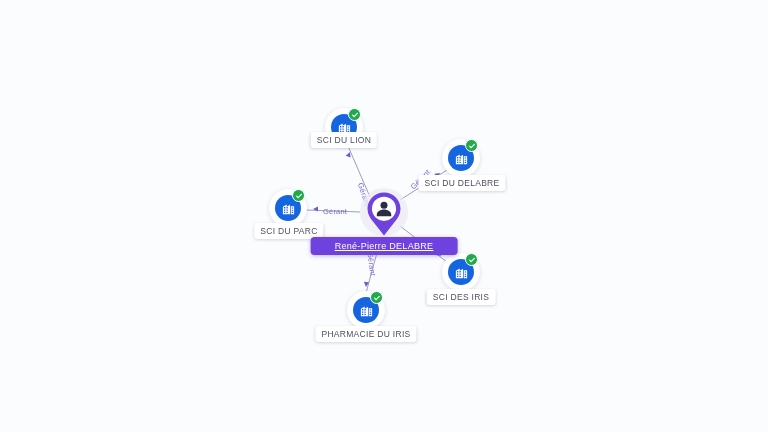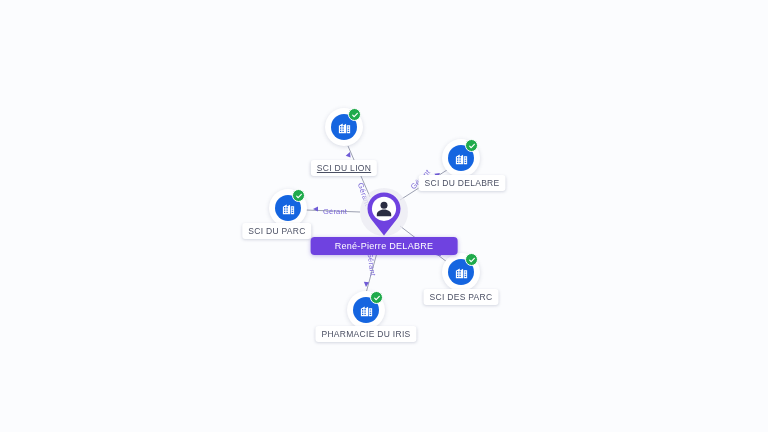--- a/index.html
+++ b/index.html
@@ -143,20 +143,21 @@
     box-shadow: 0 1px 3px rgba(60, 70, 110, .20);
     font-family: "Liberation Sans", sans-serif;
   }
   .node-caption.primary {
     background: #6f42e0;
     color: #ffffff;
     font-size: 9px;
     padding: 4px 24px;
     border-radius: 4px;
     box-shadow: 0 1px 4px rgba(80, 50, 190, .35);
+    text-decoration: underline;
   }
 </style>
 </head>
 <body style="background: rgb(251, 252, 254);">
 
 <div id="graph-canvas">
 
   <svg class="edges-svg" viewBox="0 0 768 432" xmlns="http://www.w3.org/2000/svg">
     <g id="edge-paths">
         <path d="M 370 197 L 348 146" class="edge-line"></path>
@@ -189,21 +190,21 @@
     <path fill="#ffffff" d="M3 21V9.2l6.2-3.6V9l5.3-3.1V21H3zm1.8-1.8h2.1v-2.1H4.8v2.1zm0-3.7h2.1v-2.1H4.8v2.1zm0-3.7h2.1v-2.1H4.8v2.1zm3.9 7.4h2.1v-2.1H8.7v2.1zm0-3.7h2.1v-2.1H8.7v2.1zm0-3.7h2.1v-2.1H8.7v2.1z"></path>
     <path fill="#ffffff" d="M15.6 8.2H21V21h-5.4V8.2zm1.5 10.9h2.4v-1.8h-2.4v1.8zm0-3.5h2.4v-1.8h-2.4v1.8zm0-3.5h2.4v-1.8h-2.4v1.8z"></path>
   </svg>
 </div>
         <div class="badge" style="background: rgb(31, 170, 75);">
   <svg width="8" height="8" viewBox="0 0 24 24" aria-hidden="true">
     <path fill="none" stroke="#ffffff" stroke-width="3.4" stroke-linecap="round" stroke-linejoin="round" d="M5 12.6l4.6 4.6L19 6.8"></path>
   </svg>
 </div>
       </div>
-      <div class="node-caption" style="left: 344px; top: 160px; text-decoration: underline;">SCI DU LION</div>
+      <div class="node-caption" style="left: 344px; top: 132px;">SCI DU LION</div>
       <div class="node company-node" style="left: 461px; top: 158px;">
         <div class="halo"></div>
         <div class="disc" style="background: rgb(21, 101, 224);">
   <svg width="15" height="15" viewBox="0 0 24 24" aria-hidden="true">
     <path fill="#ffffff" d="M3 21V9.2l6.2-3.6V9l5.3-3.1V21H3zm1.8-1.8h2.1v-2.1H4.8v2.1zm0-3.7h2.1v-2.1H4.8v2.1zm0-3.7h2.1v-2.1H4.8v2.1zm3.9 7.4h2.1v-2.1H8.7v2.1zm0-3.7h2.1v-2.1H8.7v2.1zm0-3.7h2.1v-2.1H8.7v2.1z"></path>
     <path fill="#ffffff" d="M15.6 8.2H21V21h-5.4V8.2zm1.5 10.9h2.4v-1.8h-2.4v1.8zm0-3.5h2.4v-1.8h-2.4v1.8zm0-3.5h2.4v-1.8h-2.4v1.8z"></path>
   </svg>
 </div>
         <div class="badge" style="background: rgb(31, 170, 75);">
   <svg width="8" height="8" viewBox="0 0 24 24" aria-hidden="true">
@@ -219,36 +220,36 @@
     <path fill="#ffffff" d="M3 21V9.2l6.2-3.6V9l5.3-3.1V21H3zm1.8-1.8h2.1v-2.1H4.8v2.1zm0-3.7h2.1v-2.1H4.8v2.1zm0-3.7h2.1v-2.1H4.8v2.1zm3.9 7.4h2.1v-2.1H8.7v2.1zm0-3.7h2.1v-2.1H8.7v2.1zm0-3.7h2.1v-2.1H8.7v2.1z"></path>
     <path fill="#ffffff" d="M15.6 8.2H21V21h-5.4V8.2zm1.5 10.9h2.4v-1.8h-2.4v1.8zm0-3.5h2.4v-1.8h-2.4v1.8zm0-3.5h2.4v-1.8h-2.4v1.8z"></path>
   </svg>
 </div>
         <div class="badge" style="background: rgb(31, 170, 75);">
   <svg width="8" height="8" viewBox="0 0 24 24" aria-hidden="true">
     <path fill="none" stroke="#ffffff" stroke-width="3.4" stroke-linecap="round" stroke-linejoin="round" d="M5 12.6l4.6 4.6L19 6.8"></path>
   </svg>
 </div>
       </div>
-      <div class="node-caption" style="left: 277px; top: 223px;">SCI DU PARC</div>
+      <div class="node-caption" style="left: 289px; top: 223px;">SCI DU PARC</div>
       <div class="node company-node" style="left: 461px; top: 272px;">
         <div class="halo"></div>
         <div class="disc" style="background: rgb(21, 101, 224);">
   <svg width="15" height="15" viewBox="0 0 24 24" aria-hidden="true">
     <path fill="#ffffff" d="M3 21V9.2l6.2-3.6V9l5.3-3.1V21H3zm1.8-1.8h2.1v-2.1H4.8v2.1zm0-3.7h2.1v-2.1H4.8v2.1zm0-3.7h2.1v-2.1H4.8v2.1zm3.9 7.4h2.1v-2.1H8.7v2.1zm0-3.7h2.1v-2.1H8.7v2.1zm0-3.7h2.1v-2.1H8.7v2.1z"></path>
     <path fill="#ffffff" d="M15.6 8.2H21V21h-5.4V8.2zm1.5 10.9h2.4v-1.8h-2.4v1.8zm0-3.5h2.4v-1.8h-2.4v1.8zm0-3.5h2.4v-1.8h-2.4v1.8z"></path>
   </svg>
 </div>
         <div class="badge" style="background: rgb(31, 170, 75);">
   <svg width="8" height="8" viewBox="0 0 24 24" aria-hidden="true">
     <path fill="none" stroke="#ffffff" stroke-width="3.4" stroke-linecap="round" stroke-linejoin="round" d="M5 12.6l4.6 4.6L19 6.8"></path>
   </svg>
 </div>
       </div>
-      <div class="node-caption" style="left: 461px; top: 289px;">SCI DES PARC</div>
+      <div class="node-caption" style="left: 461px; top: 289px;">SCI DES IRIS</div>
       <div class="node company-node" style="left: 366px; top: 310px;">
         <div class="halo"></div>
         <div class="disc" style="background: rgb(21, 101, 224);">
   <svg width="15" height="15" viewBox="0 0 24 24" aria-hidden="true">
     <path fill="#ffffff" d="M3 21V9.2l6.2-3.6V9l5.3-3.1V21H3zm1.8-1.8h2.1v-2.1H4.8v2.1zm0-3.7h2.1v-2.1H4.8v2.1zm0-3.7h2.1v-2.1H4.8v2.1zm3.9 7.4h2.1v-2.1H8.7v2.1zm0-3.7h2.1v-2.1H8.7v2.1zm0-3.7h2.1v-2.1H8.7v2.1z"></path>
     <path fill="#ffffff" d="M15.6 8.2H21V21h-5.4V8.2zm1.5 10.9h2.4v-1.8h-2.4v1.8zm0-3.5h2.4v-1.8h-2.4v1.8zm0-3.5h2.4v-1.8h-2.4v1.8z"></path>
   </svg>
 </div>
         <div class="badge" style="background: rgb(31, 170, 75);">
   <svg width="8" height="8" viewBox="0 0 24 24" aria-hidden="true">

